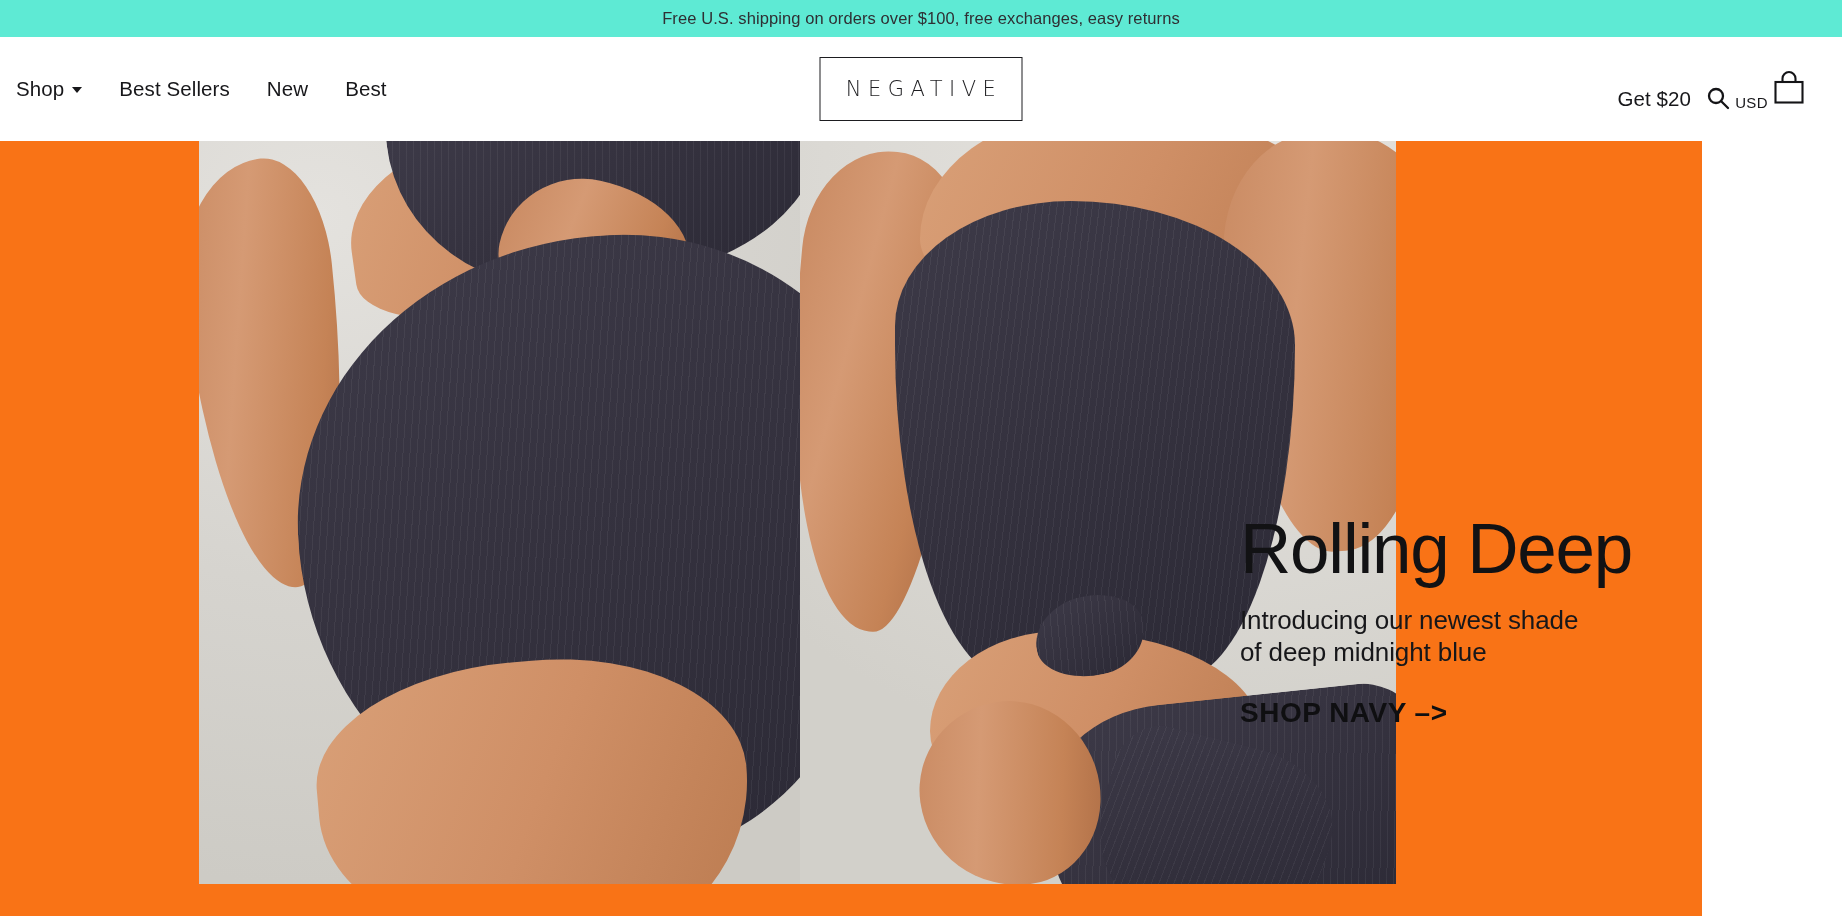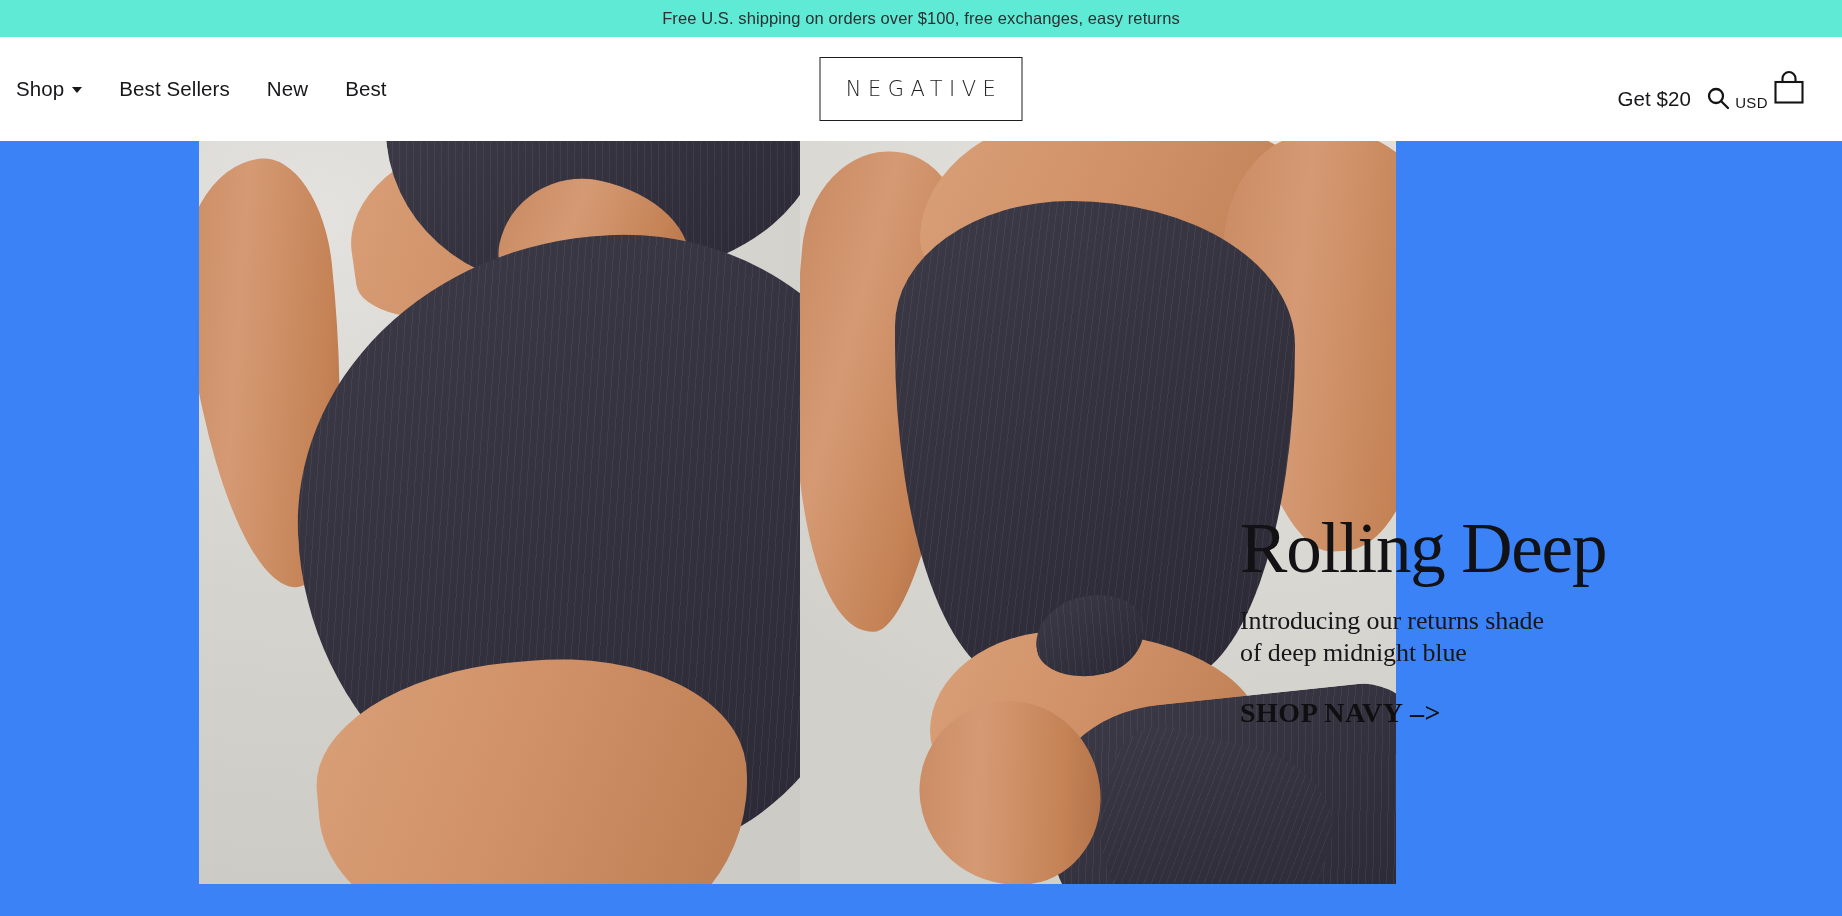--- a/index.html
+++ b/index.html
@@ -112,25 +112,24 @@
   .currency-label {
     font-size: 15px;
     color: #17171a;
     letter-spacing: .4px;
   }
   .bag-wrap { display: flex; align-items: center; margin-left: -4px; }
 
   
   .hero {
     position: relative;
-    width: 1842px;
+    width: 1702px;
     height: 775px;
-    background: #3b82f6;
+    background: #f97316;
     overflow: hidden;
-    font-family: Liberation Serif, serif;
   }
   .hero-media {
     position: absolute;
     left: 199px;
     top: 0;
     width: 1197px;
     height: 743px;
     display: flex;
     overflow: hidden;
   }
@@ -357,19 +356,19 @@
       <div class="garment r-shorts"></div>
       <div class="garment r-shorts-flap"></div>
       <div class="skin r-hand"></div>
       <div class="grain"></div>
     </div>
   </div>
 
   <div class="hero-copy">
     <h1 class="hero-title">Rolling Deep</h1>
     <p class="hero-sub">
-      <span>Introducing our returns shade</span><br>
+      <span>Introducing our newest shade</span><br>
       <span>of deep midnight blue</span>
     </p>
     <a class="hero-cta" href="#">SHOP NAVY –&gt;</a>
   </div>
 
 </section>
 
 </body></html>

